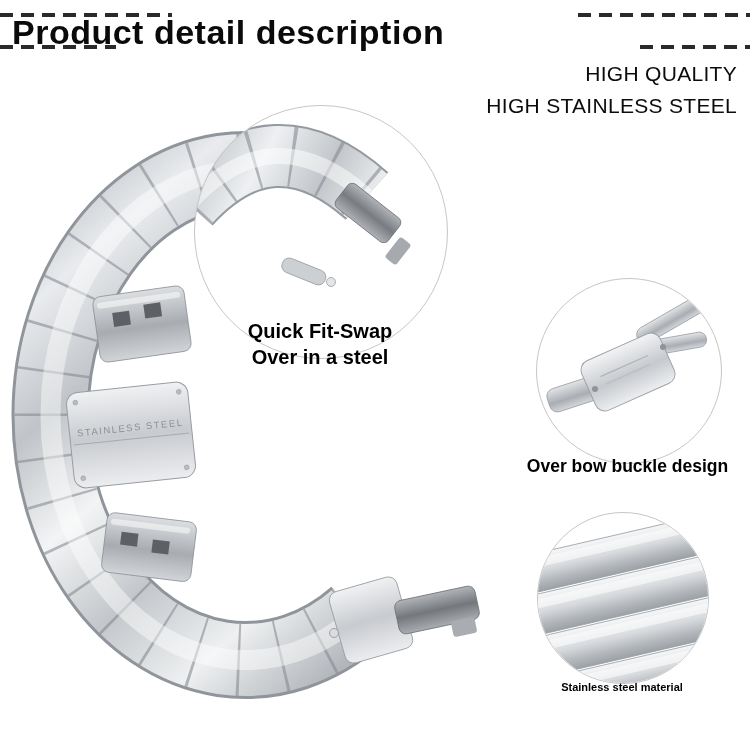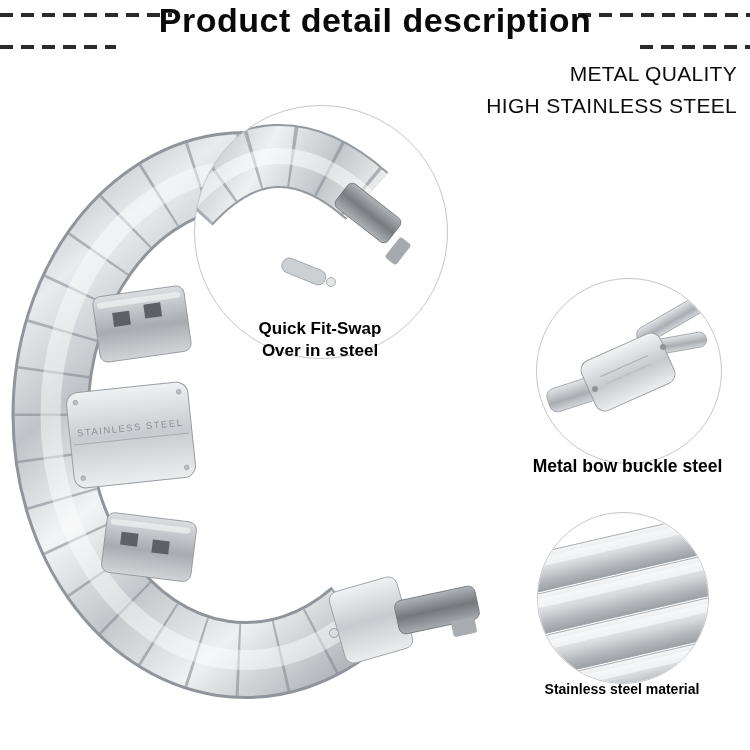--- a/index.html
+++ b/index.html
@@ -2,21 +2,21 @@
 <html><head>
 <meta charset="utf-8">
 <style>
   html,body{margin:0;padding:0;background:#fff;}
   .stage{
     position:relative;width:750px;height:750px;background:#fff;overflow:hidden;
     font-family:"Liberation Sans", sans-serif;color:#000;
   }
   
   .title{
-    position:absolute;top:1px;left:0;right:0;margin:0;text-align:center;
+    position:absolute;top:1px;left:0;right:0;margin:12px;text-align:left;
     font-size:34px;font-weight:bold;letter-spacing:0.5px;color:#0a0a0a;
   }
   .dash{position:absolute;height:4px;background:repeating-linear-gradient(to right,#2a2a2a 0 13px,transparent 13px 21px);}
   .dash-l1{top:13px;left:0;width:172px;}
   .dash-l2{top:45px;left:0;width:116px;}
   .dash-r1{top:13px;right:0;width:172px;}
   .dash-r2{top:45px;right:0;width:110px;}
   .tagline{
     position:absolute;top:58px;right:13px;text-align:right;
     font-size:21px;line-height:1.5;color:#0c0c0c;letter-spacing:0.3px;
@@ -26,38 +26,38 @@
   
   .callout{
     position:absolute;border-radius:50%;background:#fff;border:1px solid #c6c6c6;
     overflow:hidden;
   }
   .callout svg{display:block;width:100%;height:100%;}
   .callout-1{left:194px;top:105px;width:252px;height:252px;}
   .callout-2{left:536px;top:278px;width:184px;height:184px;}
   .callout-3{left:537px;top:512px;width:170px;height:170px;}
   .caption{position:absolute;text-align:center;font-weight:bold;color:#000;}
-  .caption-1{left:230px;top:318px;width:180px;font-size:17px;line-height:1.32;}
+  .caption-1{left:230px;top:318px;width:180px;font-size:20px;line-height:1.32;}
   .caption-2{left:505px;top:456px;width:245px;font-size:17.5px;}
-  .caption-3{left:503px;top:681px;width:238px;font-size:14px;}
+  .caption-3{left:503px;top:681px;width:238px;font-size:11px;}
 </style>
 </head>
 <body>
 
 <div class="stage">
 
   <div class="dash dash-l1"></div>
   <div class="dash dash-l2"></div>
   <div class="dash dash-r1"></div>
   <div class="dash dash-r2"></div>
 
   <h1 class="title">Product detail description</h1>
 
   <div class="tagline">
-    <div>METAL QUALITY</div>
+    <div>HIGH QUALITY</div>
     <div>HIGH STAINLESS STEEL</div>
   </div>
 
   <svg class="band-svg" viewBox="0 0 500 625" aria-hidden="true">
     <defs>
       <linearGradient id="b-band" gradientUnits="userSpaceOnUse" x1="0" y1="80" x2="420" y2="560">
         <stop offset="0" stop-color="#b4b8bd"></stop>
           <stop offset="0.15" stop-color="#e9ebee"></stop>
         <stop offset="0.3" stop-color="#c0c4c8"></stop>
           <stop offset="0.45" stop-color="#f3f4f5"></stop>
@@ -172,21 +172,21 @@
       <rect x="100" y="58" width="70" height="15" rx="7" transform="rotate(-10 135 66)" fill="url(#c2-mid)" stroke="#9ba0a5" stroke-width="0.8"></rect>
       <g transform="rotate(-24 91 93)">
         <rect x="48" y="66" width="86" height="54" rx="10" fill="url(#c2-plate)" stroke="#9ba0a5" stroke-width="0.9"></rect>
         <line x1="64" y1="86" x2="116" y2="86" stroke="#aeb3b8" stroke-width="1.2"></line>
         <line x1="66" y1="95" x2="114" y2="95" stroke="#b8bdc1" stroke-width="1"></line>
       </g>
       <circle cx="58" cy="110" r="3" fill="#8f9499"></circle>
       <circle cx="126" cy="68" r="3" fill="#8f9499"></circle>
     </svg>
   </div>
-  <div class="caption caption-2">Metal bow buckle steel</div>
+  <div class="caption caption-2">Over bow buckle design</div>
 
   <div class="callout callout-3">
     <svg viewBox="0 0 170 170" aria-hidden="true">
       <defs>
         <linearGradient id="c3-link" x1="0" y1="0" x2="0" y2="1">
           <stop offset="0" stop-color="#f6f7f8"></stop>
             <stop offset="0.45" stop-color="#d7dadd"></stop>
           <stop offset="0.75" stop-color="#b4b8bc"></stop>
             <stop offset="1" stop-color="#9ca1a6"></stop>
         </linearGradient>

